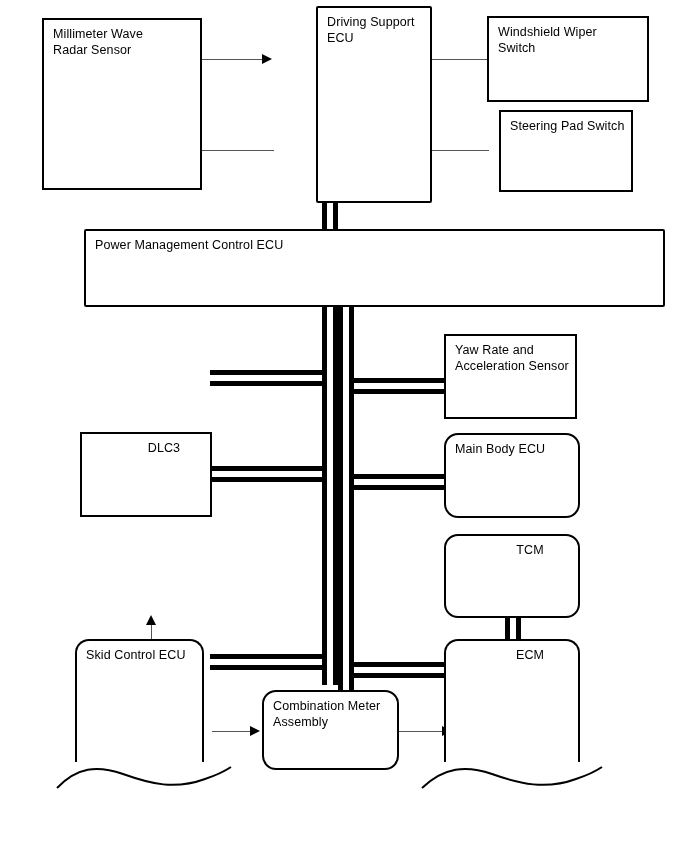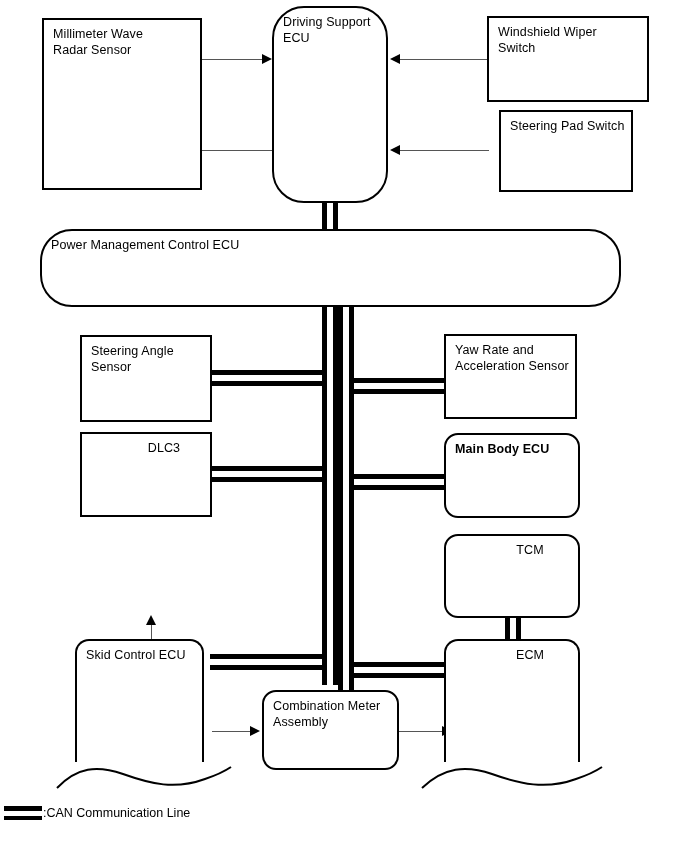--- a/index.html
+++ b/index.html
@@ -21,21 +21,21 @@
 
   
   .box {
     position: absolute;
     box-sizing: border-box;
     border: 2px solid #000000;
     background: #ffffff;
     z-index: 30;
   }
   .box.rounded { border-radius: 14px; }
-  .box.rounded-lg { border-radius: 32px; }
+  .box.rounded-lg { border-radius: 2px; margin-left: 44px; }
 
   .box .label {
     position: absolute;
     left: 9px;
     top: 6px;
     font-size: 12.5px;
     line-height: 16px;
     color: #000000;
     white-space: pre-line;
     letter-spacing: 0.1px;
@@ -212,35 +212,31 @@
   </div>
 
   <div class="box" style="left:487px; top:110px; width:134px; height:82px;margin-left:12px;">
     <div class="label">Steering Pad Switch</div>
   </div>
 
   <div class="box rounded-lg" style="left:40px; top:229px; width:581px; height:78px;">
     <div class="label">Power Management Control ECU</div>
   </div>
 
-  <div class="box" style="left:80px; top:335px; width:132px; height:87px;">
-    <div class="label">Steering Angle
-Sensor</div>
-  </div>
 
   <div class="box" style="left:444px; top:334px; width:133px; height:85px;">
     <div class="label">Yaw Rate and
 Acceleration Sensor</div>
   </div>
 
   <div class="box" style="left:80px; top:432px; width:132px; height:85px;">
     <div class="label center">DLC3</div>
   </div>
 
-  <div class="box rounded" style="left:444px; top:433px; width:136px; height:85px;font-weight:bold;">
+  <div class="box rounded" style="left:444px; top:433px; width:136px; height:85px;">
     <div class="label">Main Body ECU</div>
   </div>
 
 
   <div class="box rounded" style="left:444px; top:534px; width:136px; height:84px;">
     <div class="label center">TCM</div>
   </div>
 
   <div class="box torn" style="left:75px; top:639px; width:129px; height:123px; border-radius:14px 14px 0 0;">
     <div class="label">Skid Control ECU</div>
@@ -254,18 +250,14 @@
   </div>
   <svg class="wave" style="left:420px; top:745px;" width="185" height="45" viewBox="0 0 185 45">
     <path d="M2,43 C24,22 46,20 72,29 C100,39 126,45 156,34 C168,30 176,26 182,22" fill="none" stroke="#000000" stroke-width="2"></path>
   </svg>
 
   <div class="box rounded" style="left:262px; top:690px; width:137px; height:80px;">
     <div class="label">Combination Meter
 Assembly</div>
   </div>
 
-  <div id="legend">
-    <span class="swatch"></span>
-    <span class="legend-text">:CAN Communication Line</span>
-  </div>
 
 </div>
 
 </body></html>

